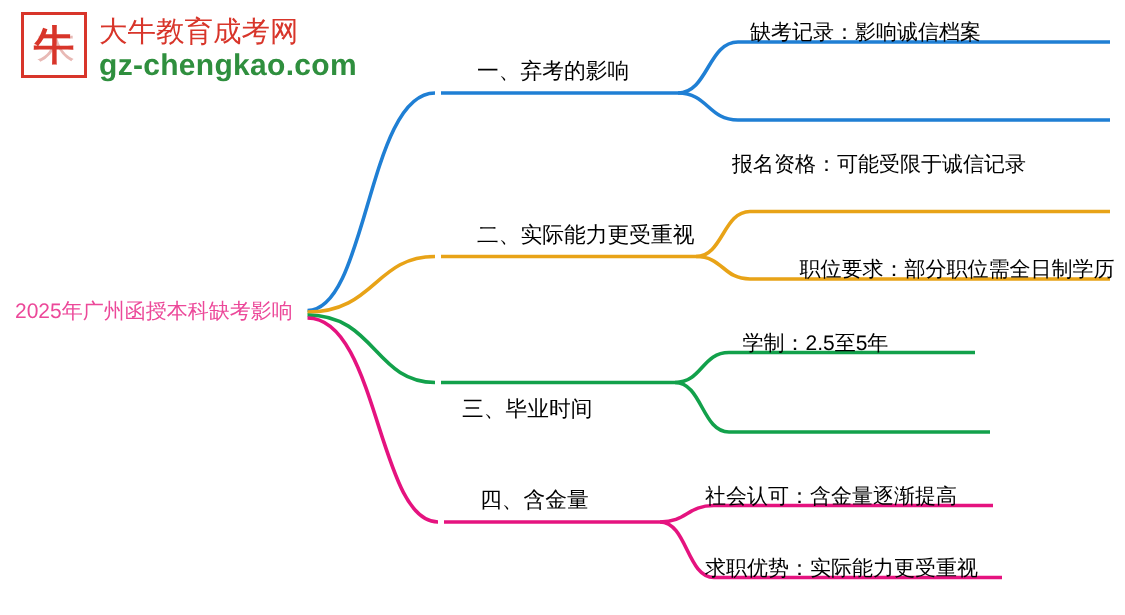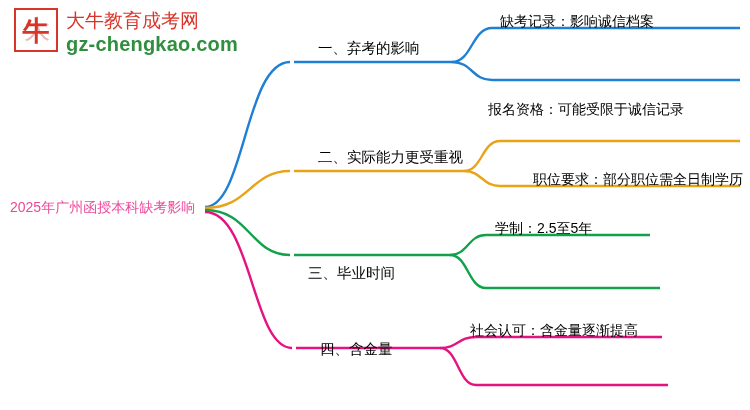--- a/index.html
+++ b/index.html
@@ -153,16 +153,17 @@
   <div class="node leaf-label" style="left:500px; top:14px;">缺考记录：影响诚信档案</div>
   <div class="node branch-label" style="left:318px; top:41px;">一、弃考的影响</div>
   <div class="node leaf-label" style="left:488px; top:66px;margin-top:36px;">报名资格：可能受限于诚信记录</div>
 
   <div class="node branch-label" style="left:318px; top:150px;">二、实际能力更受重视</div>
   <div class="node leaf-label" style="left:533px; top:172px;">职位要求：部分职位需全日制学历</div>
 
   <div class="node branch-label" style="left:308px; top:234px;margin-top:32px;">三、毕业时间</div>
   <div class="node leaf-label" style="left:495px; top:221px;text-align:center;">学制：2.5至5年</div>
 
-  <div class="node branch-label" style="left:320px; top:342px;text-align:center;">四、含金量</div>
+  <div class="node branch-label" style="left:320px; top:327px;text-align:center;">四、含金量</div>
   <div class="node leaf-label" style="left:470px; top:323px;">社会认可：含金量逐渐提高</div>
+  <div class="node leaf-label" style="left:470px; top:371px;">求职优势：实际能力更受重视</div>
 
 </div>
 
 </body></html>

